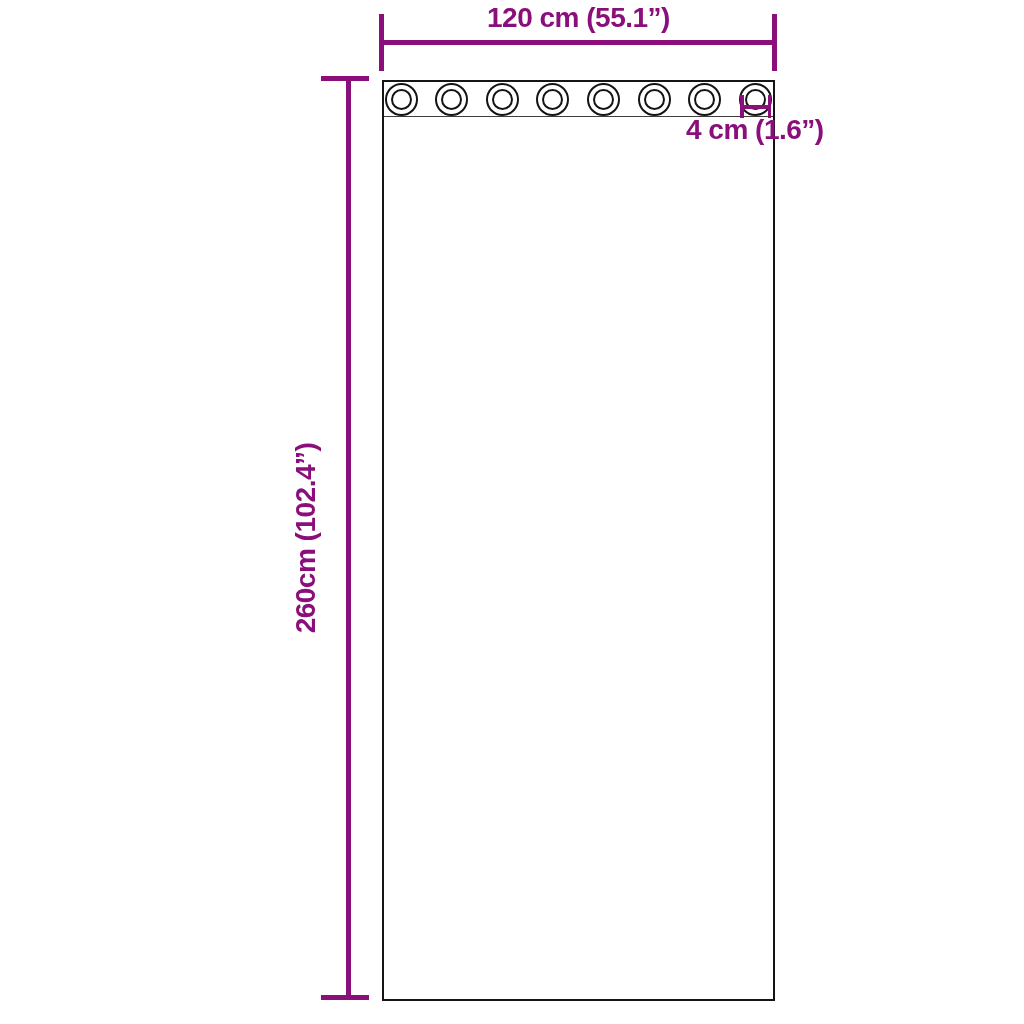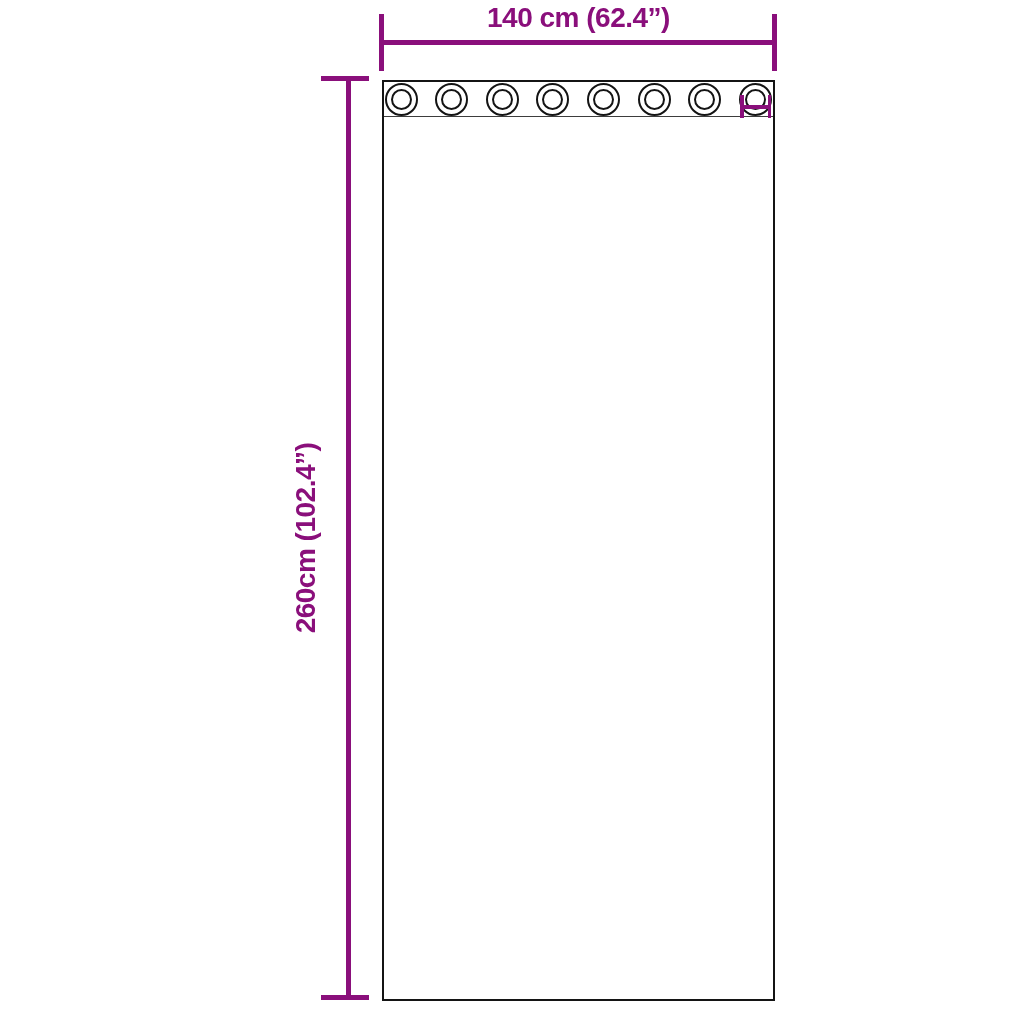--- a/index.html
+++ b/index.html
@@ -139,24 +139,25 @@
         <div class="grommet-inner"></div>
       </div>
       <div class="grommet" style="left: 356.7px;">
         <div class="grommet-inner"></div>
       </div>
     </div>
 
   <div class="dim w-line"></div>
   <div class="dim w-tick-l"></div>
   <div class="dim w-tick-r"></div>
-  <div class="dim-label width-label">140 cm (62.4”)</div>
+  <div class="dim-label width-label">120 cm (55.1”)</div>
 
   <div class="dim h-line"></div>
   <div class="dim h-tick-t"></div>
   <div class="dim h-tick-b"></div>
   <div class="dim-label height-label">260cm (102.4”)</div>
 
   <div class="dim g-tick-l"></div>
   <div class="dim g-tick-r"></div>
   <div class="dim g-line"></div>
+  <div class="dim-label grommet-size-label">4 cm (1.6”)</div>
 
 </div>
 
 </body></html>

